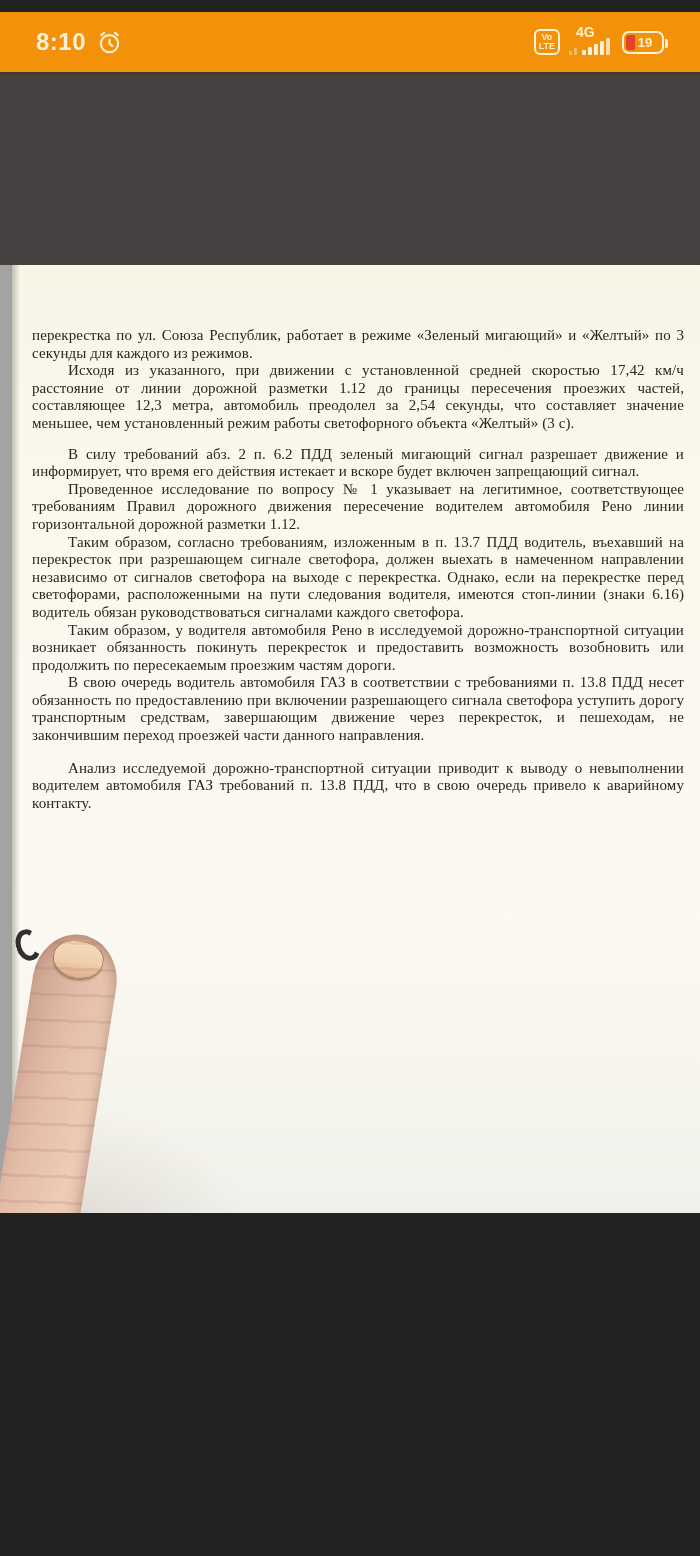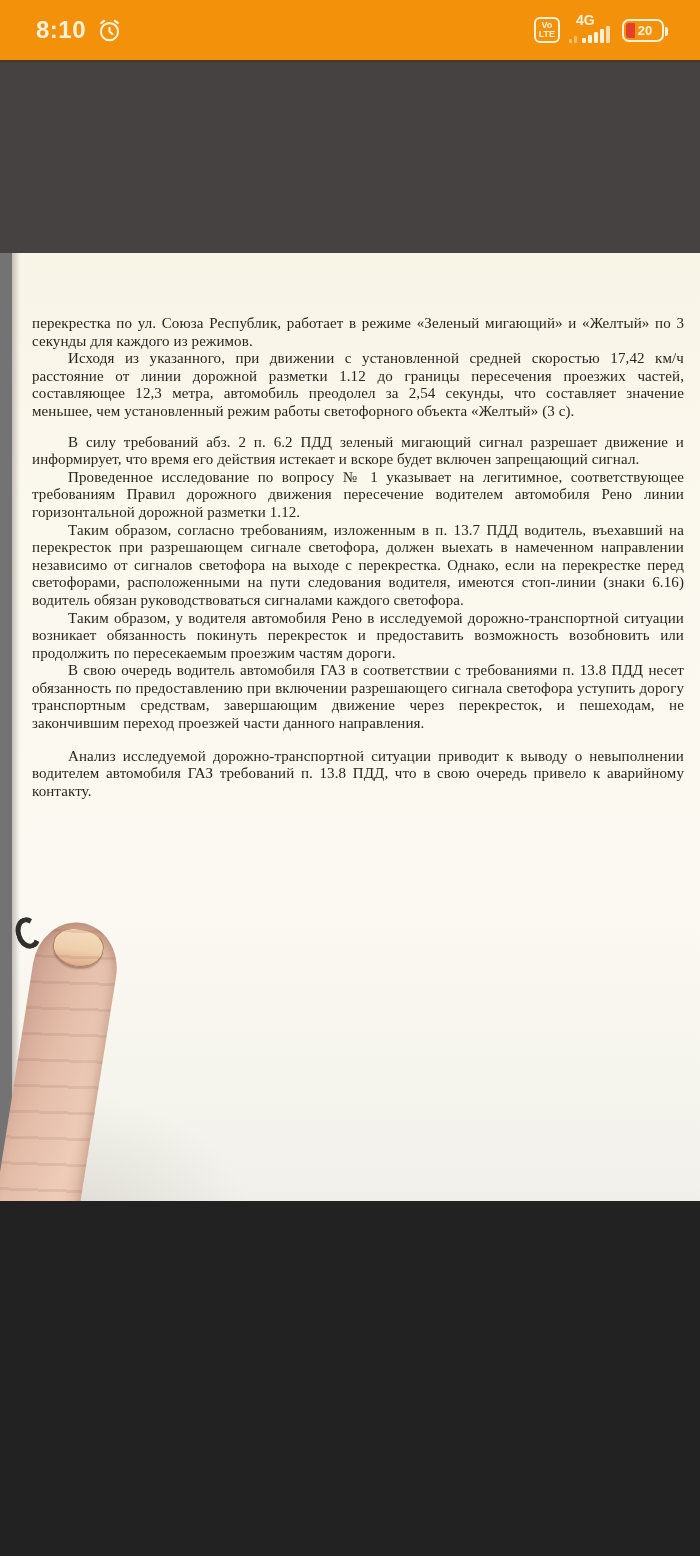--- a/index.html
+++ b/index.html
@@ -1,17 +1,17 @@
 <!DOCTYPE html>
 <html><head>
 <meta charset="utf-8">
 <style>
   html,body{margin:0;padding:0;background:#222;}
   .screen{
-    position:relative;width:700px;height:1201px;margin:0 auto;
+    position:relative;width:700px;height:1201px;margin:12px auto;
     background:#454241;overflow:hidden;
     font-family:"Liberation Sans",sans-serif;
   }
   
   .status-bar{
     position:absolute;top:0;left:0;right:0;height:60px;
     background:#F3920A;
     display:flex;align-items:center;justify-content:space-between;
     padding:0 36px;box-sizing:border-box;
     box-shadow:0 3px 0 rgba(70,40,0,.25);
@@ -35,21 +35,21 @@
   .battery{
     position:relative;width:42px;height:23px;border:2.5px solid #FBF1D6;border-radius:7px;
     display:flex;align-items:center;justify-content:center;box-sizing:border-box;
   }
   .battery .level{position:absolute;left:2px;top:2px;bottom:2px;width:9px;background:#E2422A;border-radius:3px 1px 1px 3px;}
   .battery .pct{position:relative;color:#FBF1D6;font-size:13px;font-weight:bold;margin-left:4px;}
   .battery .nub{position:absolute;right:-6px;top:6px;width:3.5px;height:9px;background:#FBF1D6;border-radius:0 2px 2px 0;}
   
   .photo{
     position:absolute;top:253px;left:0;width:700px;height:1009px;
-    background:#737373;overflow:hidden;
+    background:#a3a3a3;overflow:hidden;
   }
   .paper{
     position:absolute;left:12px;top:0;right:0;bottom:0;
     background:
       radial-gradient(260px 180px at 8% 96%, rgba(185,180,170,.35), transparent 70%),
       linear-gradient(180deg,#F8F4E6 0%,#FBF8EE 25%,#FBF9F1 65%,#F2F1EB 92%,#E9E8E3 100%);
   }
   .paper-edge{
     position:absolute;left:0;top:0;bottom:0;width:8px;
     background:linear-gradient(90deg,rgba(140,136,126,.5),rgba(140,136,126,0));
@@ -142,21 +142,21 @@
             <i class="m2"></i>
           <i class="b1"></i>
             <i class="b2"></i>
             <i class="b3"></i>
             <i class="b4"></i>
             <i class="b5"></i>
         </div>
       </div>
       <div class="battery">
         <span class="level"></span>
-        <span class="pct">20</span>
+        <span class="pct">19</span>
         <span class="nub"></span>
       </div>
     </div>
   </header>
 
   <section class="photo">
     <div class="paper">
       <div class="paper-edge"></div>
       <div class="ink-mark"></div>
 

